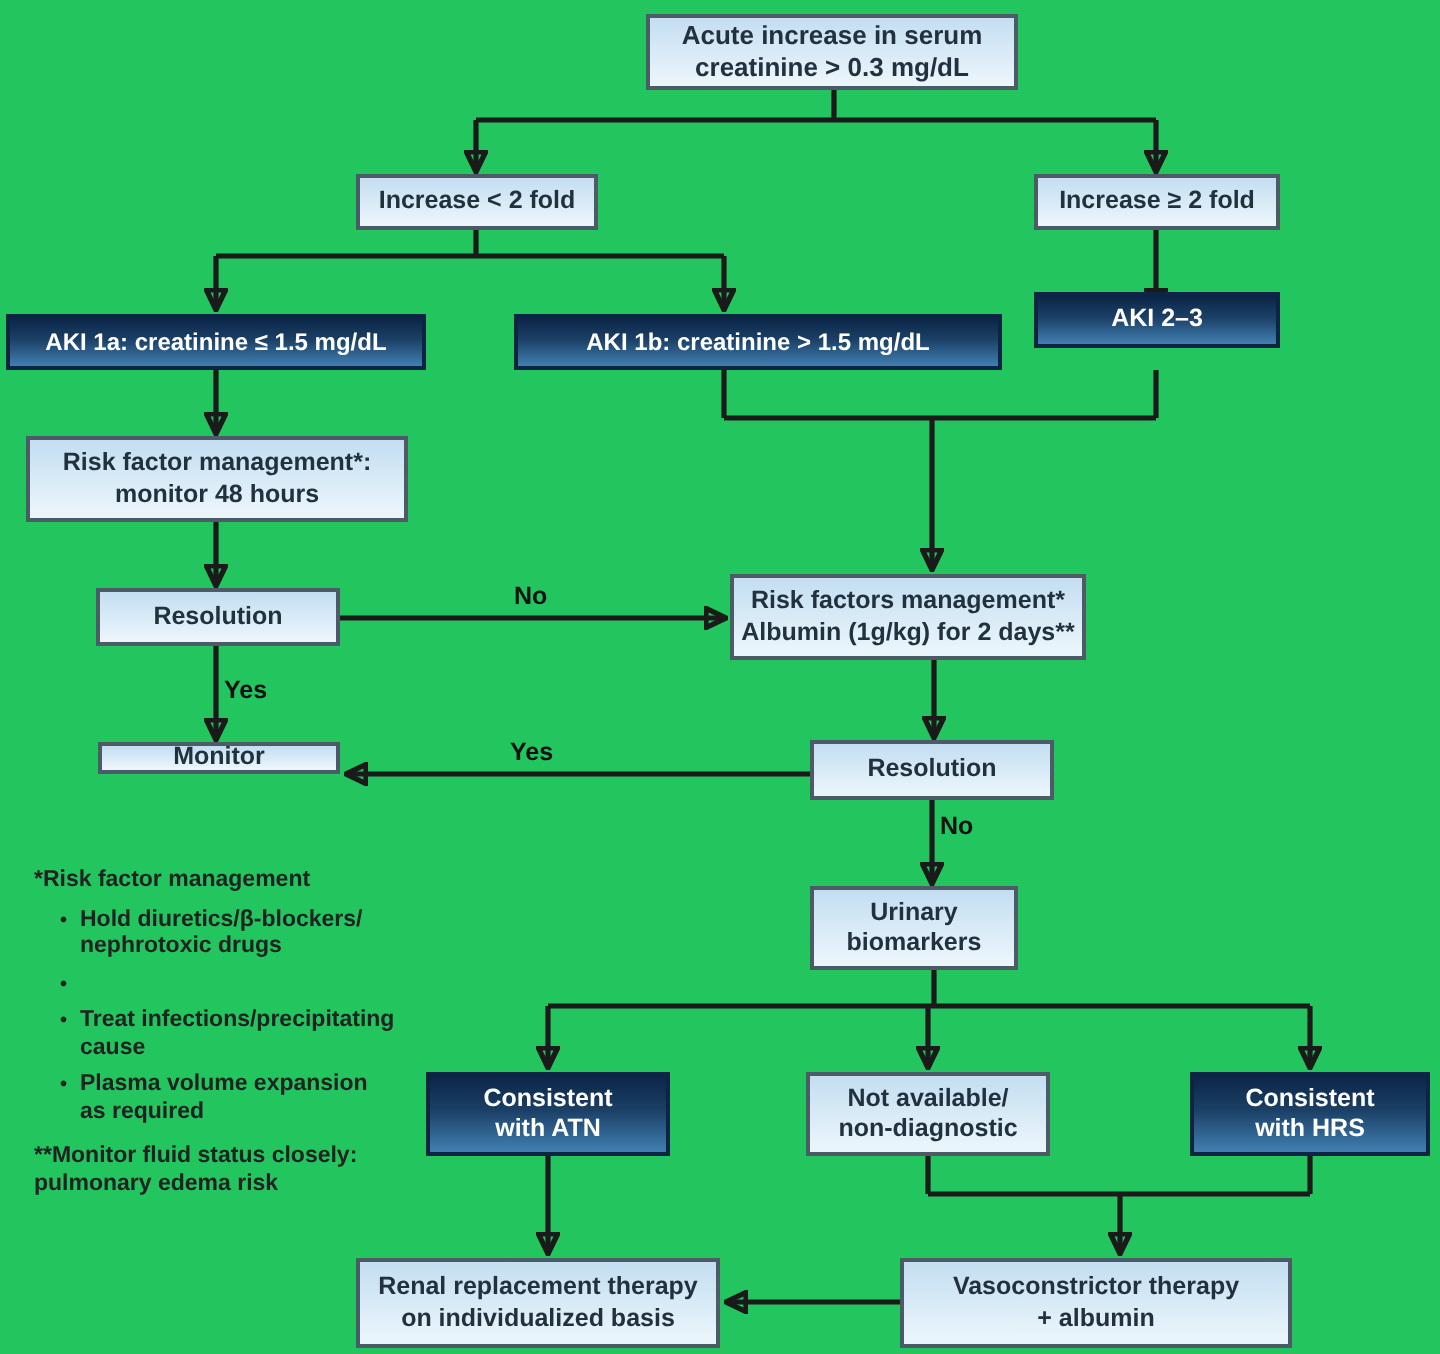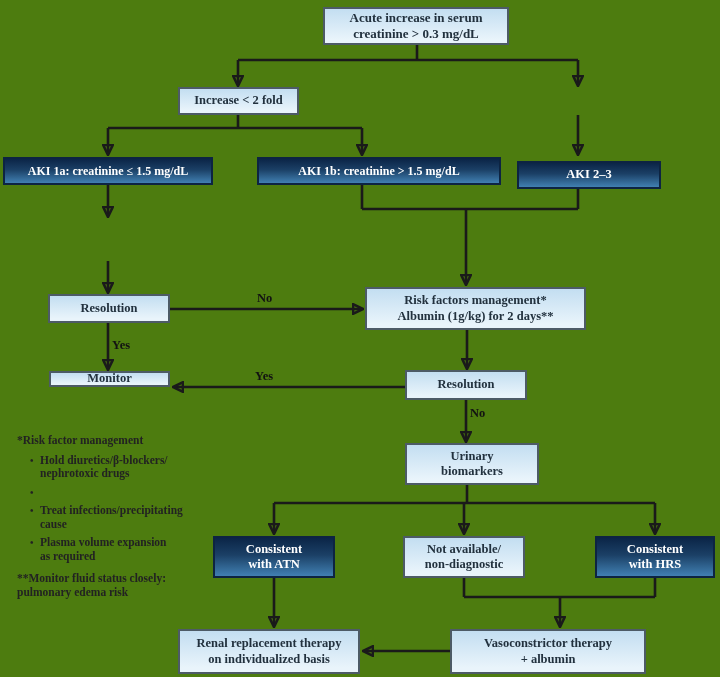--- a/index.html
+++ b/index.html
@@ -1,19 +1,19 @@
 <!DOCTYPE html>
 <html><head>
 <meta charset="utf-8">
 <style>
   html,body { margin:0; padding:0; background:#ffffff; }
   #canvas {
     position:relative; width:720px; height:677px; overflow:hidden;
-    background:#4d7c0f;
-    font-family:Liberation Serif, serif;
+    background:#22c55e;
+    font-family:Liberation Sans, sans-serif;
   }
   svg.connectors { position:absolute; left:0; top:0; }
   svg.connectors path { stroke:#1a1a1a; stroke-width:2.6; fill:none; }
 
   .box {
     position:absolute; box-sizing:border-box;
     display:flex; align-items:center; justify-content:center;
     text-align:center; white-space:pre-line;
     font-weight:700; font-size:12.5px; line-height:1.22;
   }
@@ -83,38 +83,41 @@
     <path d="M464 597 H655"></path>
     <path d="M560 597 V626" marker-end="url(#arrow)"></path>
     <path d="M450 651 H364" marker-end="url(#arrow)"></path>
   </svg>
 
   <div class="box light" style="left:323px;top:7px;width:186px;height:38px;font-size:13px">Acute increase in serum
 creatinine &gt; 0.3 mg/dL</div>
 
   <div class="box light" style="left:178px;top:87px;width:121px;height:28px">Increase &lt; 2 fold</div>
 
+  <div class="box light" style="left:517px;top:87px;width:123px;height:28px">Increase ≥ 2 fold</div>
 
   <div class="box dark" style="left:3px;top:157px;width:210px;height:28px;font-size:12px">AKI 1a: creatinine ≤ 1.5 mg/dL</div>
 
   <div class="box dark" style="left:257px;top:157px;width:244px;height:28px;font-size:12px">AKI 1b: creatinine &gt; 1.5 mg/dL</div>
 
-  <div class="box dark" style="left:517px;top:161px;width:144px;height:28px">AKI 2–3</div>
+  <div class="box dark" style="left:517px;top:146px;width:123px;height:28px">AKI 2–3</div>
 
+  <div class="box light" style="left:13px;top:218px;width:191px;height:43px">Risk factor management*:
+monitor 48 hours</div>
 
   <div class="box light" style="left:48px;top:294px;width:122px;height:29px">Resolution</div>
 
-  <div class="box light" style="left:365px;top:287px;width:221px;height:43px">Risk factors management*
+  <div class="box light" style="left:365px;top:287px;width:178px;height:43px">Risk factors management*
 Albumin (1g/kg) for 2 days**</div>
 
   <div class="box light" style="left:49px;top:371px;width:121px;height:16px">Monitor</div>
 
   <div class="box light" style="left:405px;top:370px;width:122px;height:30px">Resolution</div>
 
-  <div class="box light" style="left:405px;top:443px;width:134px;height:42px">Urinary
+  <div class="box light" style="left:405px;top:443px;width:104px;height:42px">Urinary
 biomarkers</div>
 
   <div class="box dark" style="left:213px;top:536px;width:122px;height:42px">Consistent
 with ATN</div>
 
   <div class="box light" style="left:403px;top:536px;width:122px;height:42px">Not available/
 non-diagnostic</div>
 
   <div class="box dark" style="left:595px;top:536px;width:120px;height:42px">Consistent
 with HRS</div>

